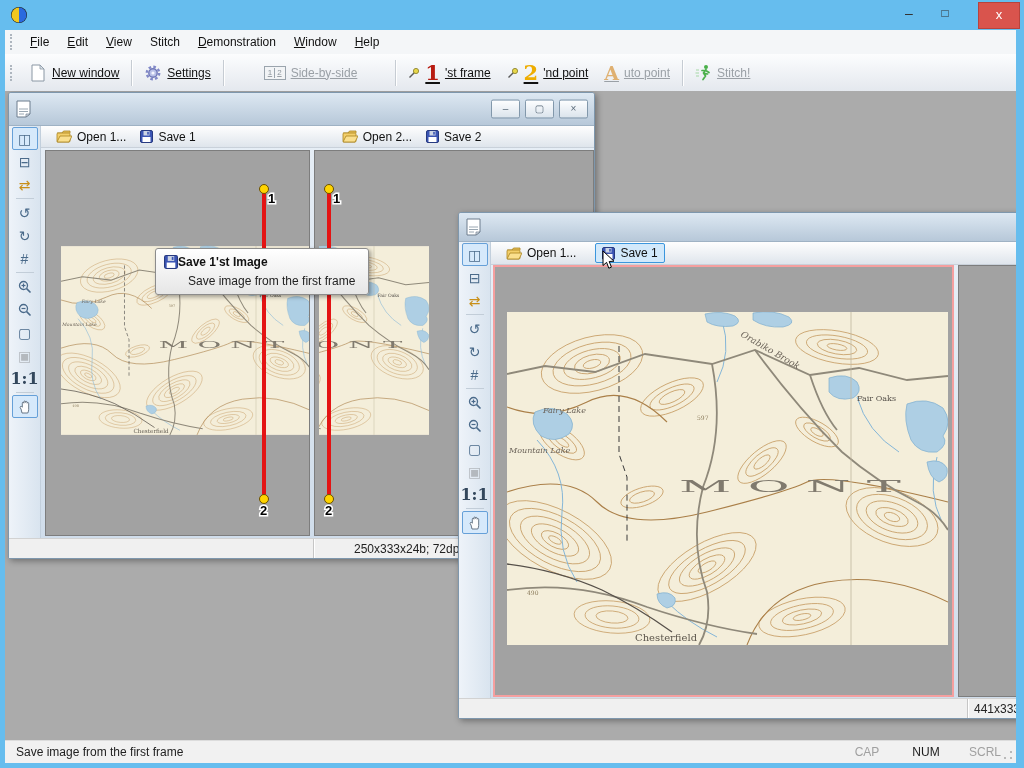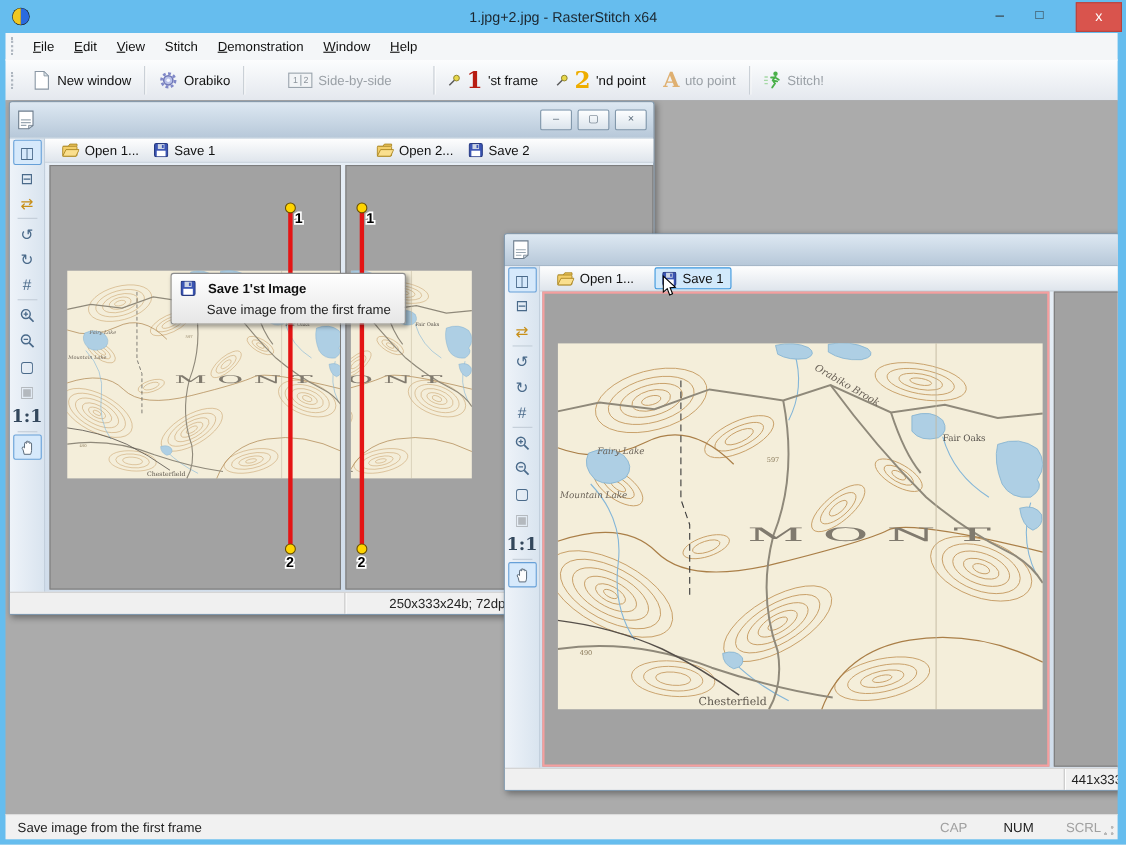--- a/index.html
+++ b/index.html
@@ -16,21 +16,21 @@
   .cap-close{position:absolute;right:4px;top:2px;width:40px;height:25px;background:#d9544d;border:1px solid #b8433d;color:#fff;text-align:center;line-height:24px;font-size:13px;}
 
   
   .menubar{position:absolute;left:5px;top:30px;width:1011px;height:24px;background:#f4f6f8;display:flex;align-items:center;border-bottom:1px solid #e2e5e9;}
   .grip{width:3px;height:16px;border-left:2px dotted #aeb6bf;margin:0 6px 0 5px;}
   .menu-item{padding:3px 9px;color:#111;}
   .menu-item u{text-decoration:underline;}
 
   
   .toolbar{position:absolute;left:5px;top:54px;width:1011px;height:37px;background:linear-gradient(#fcfdfe,#e4e8ee);display:flex;align-items:center;border-bottom:1px solid #bcc3cb;}
-  .tbtn{display:flex;align-items:center;gap:5px;padding:4px 8px;color:#111;white-space:nowrap;}
+  .tbtn{display:flex;align-items:center;gap:5px;padding:4px 8px;color:#111;white-space:nowrap;text-decoration:underline;}
   .tbtn.disabled{color:#9aa0a6;}
   .tsep{width:1px;height:26px;background:#c6ccd3;margin:0 4px;box-shadow:1px 0 0 #fff;}
   .bignum{font-family:"DejaVu Serif",serif;font-weight:bold;font-size:21px;line-height:20px;}
   .num-red{color:#b81c12;}
   .num-yel{color:#eead00;}
   .letterA{font-family:"DejaVu Serif",serif;font-weight:bold;font-size:19px;color:#dfb071;}
   .sbs-icon{display:inline-flex;border:1px solid #9aa4ad;background:#f2f4f6;font-size:8px;color:#8c949c;line-height:10px;padding:1px;}
   .sbs-icon b{padding:0 2px;font-weight:normal;}
   .sbs-icon b+b{border-left:1px solid #9aa4ad;}
 
@@ -71,21 +71,21 @@
   
   .pane-b1{position:absolute;left:2px;top:0;width:457px;height:428px;background:#a2a2a2;border:2px solid #f59f9f;overflow:hidden;}
   .pane-b2{position:absolute;left:467px;top:0;width:560px;height:430px;background:#a2a2a2;border:1px solid #7d7d7d;}
 
   
   .ovl{position:absolute;left:0;top:0;overflow:visible;}
   .ptlabel{font:bold 13px "Liberation Sans",sans-serif;fill:#000;stroke:#fff;stroke-width:3px;paint-order:stroke;}
 
   
   .tooltip{position:absolute;left:608px;top:278px;width:196px;background:linear-gradient(#ffffff,#e6e6e6);border:1px solid #8c8c8c;border-radius:3px;box-shadow:2px 2px 4px rgba(0,0,0,.35);padding:6px 8px;z-index:50;}
-  .tt-title{display:flex;align-items:flex-end;gap:11px;font-weight:bold;color:#111;}
+  .tt-title{display:flex;align-items:flex-end;gap:0;font-weight:bold;color:#111;}
   .tt-desc{margin:5px 0 0 24px;color:#222;}
 
   
   .cursor{position:absolute;left:602px;top:250px;z-index:60;}
 
   
   .statusbar{position:absolute;left:5px;top:740px;width:1011px;height:22px;background:#f1f1f1;border-top:1px solid #dcdcdc;display:flex;align-items:center;color:#222;}
   .statusbar .msg{margin-left:11px;}
   .lock{width:34px;text-align:center;color:#a0a0a0;margin-left:25px;}
   .lock.on{color:#1a1a1a;}
@@ -267,21 +267,20 @@
 </svg>
 
 <div id="stage">
 
   <div class="titlebar">
     <svg class="appicon" viewBox="0 0 18 18">
       <circle cx="9" cy="9" r="8" fill="#1b1b1b"></circle>
       <path d="M9,1.5 A7.5,7.5 0 0,0 9,16.5 Z" fill="#f0c820"></path>
       <path d="M9,1.5 A7.5,7.5 0 0,1 9,16.5 Z" fill="#2a6adf"></path>
     </svg>
-    <div class="apptitle">1.jpg+2.jpg - RasterStitch x64</div>
     <div class="cap-min">–</div>
     <div class="cap-max">□</div>
     <div class="cap-close">x</div>
   </div>
 
   <div class="menubar">
     <div class="grip"></div>
     <div class="menu-item"><u>F</u>ile</div>
     <div class="menu-item"><u>E</u>dit</div>
     <div class="menu-item"><u>V</u>iew</div>
@@ -297,21 +296,21 @@
       <svg width="18" height="18">
           <use href="#ic-page"></use>
         </svg>
       <span>New window</span>
     </div>
     <div class="tsep"></div>
     <div class="tbtn">
       <svg width="18" height="18">
           <use href="#ic-gear"></use>
         </svg>
-      <span>Orabiko</span>
+      <span>Settings</span>
     </div>
     <div class="tsep"></div>
     <div style="width:28px"></div>
     <div class="tbtn disabled">
       <span class="sbs-icon">
           <b>1</b>
           <b>2</b>
         </span>
       <span>Side-by-side</span>
     </div>

